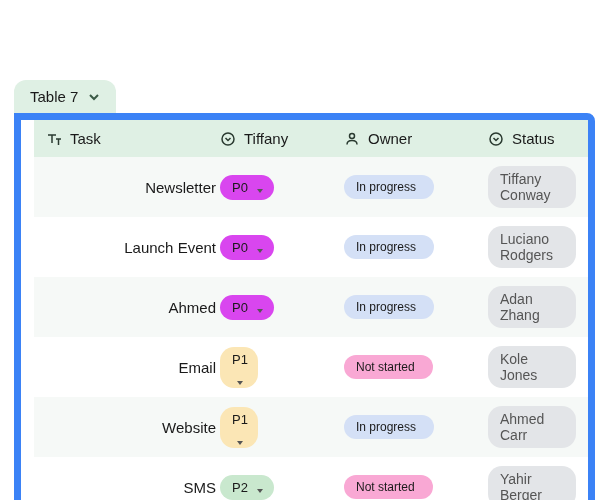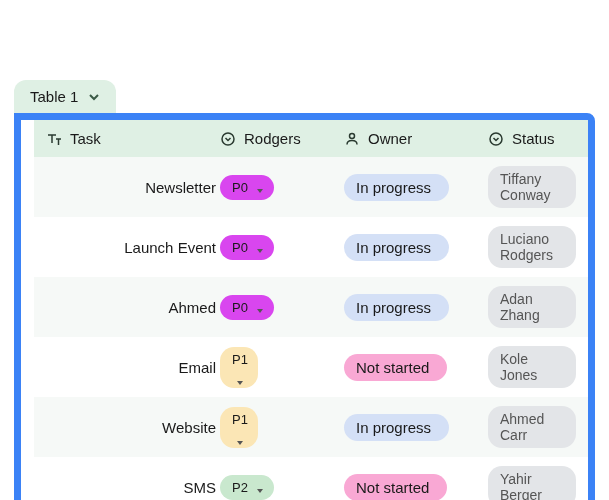--- a/index.html
+++ b/index.html
@@ -69,21 +69,21 @@
   .pill .caret svg { width:8px; height:8px; fill: #555; }
   .prio-p0 { background: #d946ef; }
   .prio-p1 { background: #fbe6b5; flex-direction: column; }
   .prio-p2 { background: #c9e8ce; }
   .status-pill {
     display: inline-flex;
     align-items: center;
     gap: 8px;
     border-radius: 14px;
     padding: 5px 10px 5px 12px;
-    font-size: 15px;
+    font-size: 12px;
     color: #1a1a1a;
   }
   .status-inprogress { background: #d4e0f6; }
   .status-notstarted { background: #f9a8d4; align-items: center; }
   .owner-pill {
     display: inline-flex;
     align-items: flex-end;
     background: #e3e5e8;
     color: #555;
     border-radius: 14px;
@@ -91,40 +91,40 @@
     font-size: 14px;
   }
   .caret svg { stroke: none; }
 </style>
 </head>
 <body>
 
 
 
 <div class="tab">
-  <span>Table 1</span>
+  <span>Table 7</span>
   <svg class="chev" viewBox="0 0 12 12">
       <polyline points="2,4 6,8 10,4"></polyline>
     </svg>
 </div>
 
 <div class="table">
   <div class="header-row">
     <div class="header-cell">
       <svg viewBox="0 0 16 16">
           <path d="M2 4h8M6 4v8M10 8h5M12.5 8v6"></path>
         </svg>
       <span>Task</span>
     </div>
     <div class="header-cell">
       <svg viewBox="0 0 16 16">
           <circle cx="8" cy="8" r="6"></circle>
           <polyline points="5.5,7 8,9.5 10.5,7"></polyline>
         </svg>
-      <span>Rodgers</span>
+      <span>Tiffany</span>
     </div>
     <div class="header-cell">
       <svg viewBox="0 0 16 16">
           <circle cx="8" cy="5" r="2.5"></circle>
           <path d="M3 13.5c0-2.5 2.2-4 5-4s5 1.5 5 4"></path>
         </svg>
       <span>Owner</span>
     </div>
     <div class="header-cell">
       <svg viewBox="0 0 16 16">

